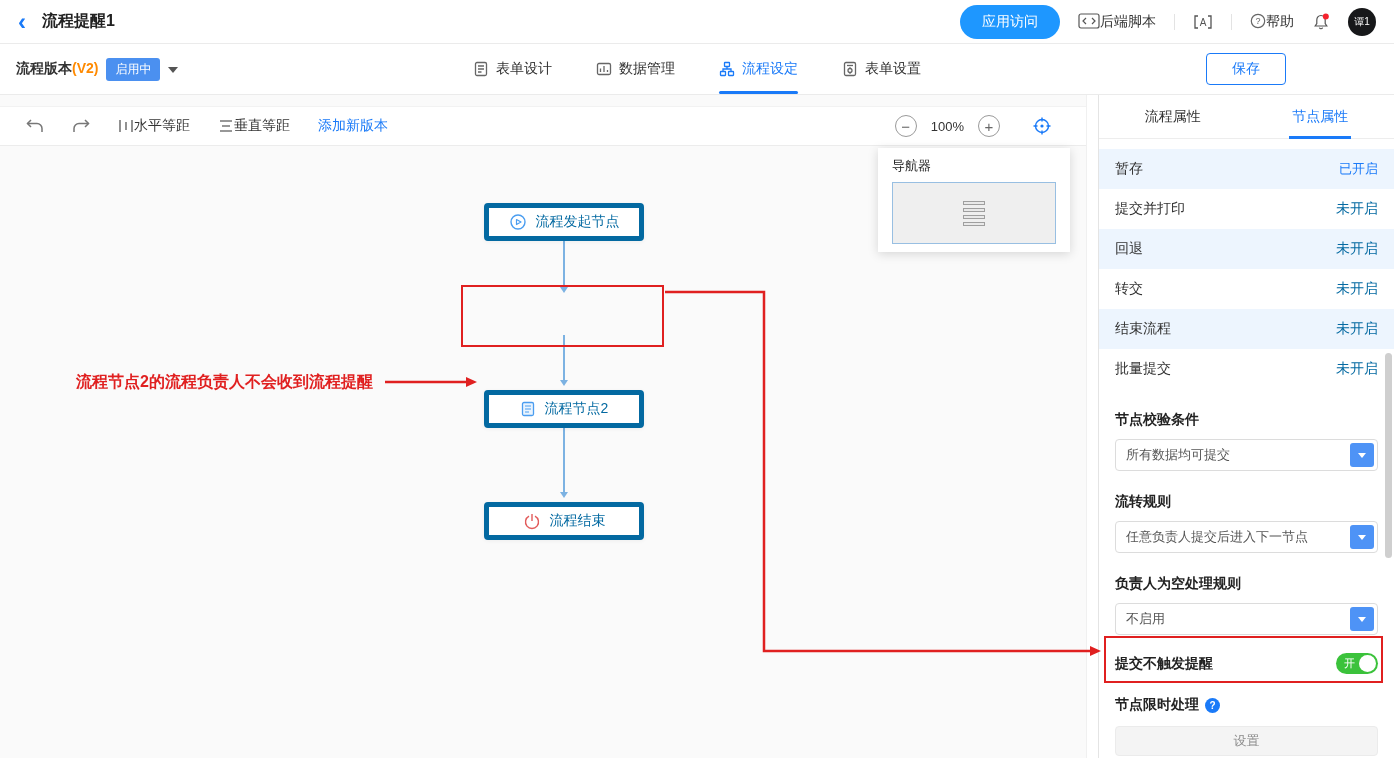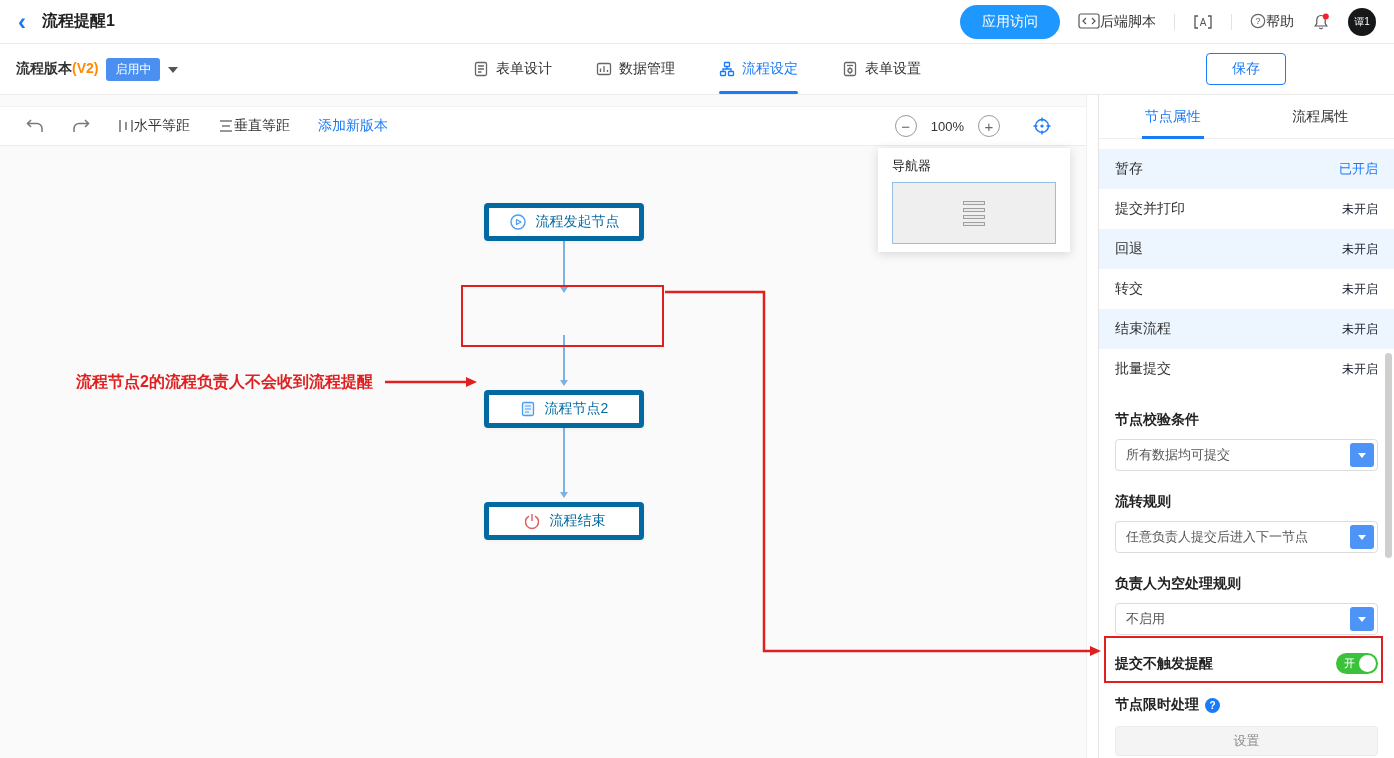--- a/index.html
+++ b/index.html
@@ -63,21 +63,21 @@
 
   
   .panel-tabs { height:44px; display:flex; border-bottom:1px solid #ededed; }
   .panel-tab { flex:1; display:flex; align-items:center; justify-content:center; font-size:14px; color:#333; cursor:pointer; position:relative; }
   .panel-tab.active { color:#1a7af8; }
   .panel-tab.active::after { content:""; position:absolute; bottom:-1px; left:50%; transform:translateX(-50%); width:62px; height:3px; background:#1a7af8; }
   .prop-rows { margin-top:10px; }
   .prop-row { height:40px; display:flex; align-items:center; justify-content:space-between; padding:0 16px; font-size:14px; cursor:pointer; }
   .prop-row.shaded { background:#edf5fe; }
   .prop-value-on { color:#1a7af8; font-size:13px; }
-  .prop-value-off { color:#0f172a; font-size:12px; }
+  .prop-value-off { color:#0369a1; font-size:14px; }
   .panel-body { padding:0 16px; }
   .section-heading { font-size:14px; font-weight:bold; color:#222; margin-top:22px; display:flex; align-items:center; gap:6px; }
   .dropdown { margin-top:10px; height:32px; border:1px solid #dcdcdc; border-radius:4px; position:relative; display:flex; align-items:center; padding:0 34px 0 10px; font-size:13px; color:#555; background:#fff; cursor:pointer; white-space:nowrap; overflow:hidden; }
   .dd-btn { position:absolute; right:3px; top:3px; width:24px; height:24px; background:#4e93f6; border-radius:3px; display:flex; align-items:center; justify-content:center; cursor:pointer; }
   .dd-btn::after { content:""; border:4px solid transparent; border-top:5px solid #fff; margin-top:5px; }
   .toggle-row { margin-top:18px; display:flex; align-items:center; justify-content:space-between; height:21px; }
   .toggle-label { font-size:14px; font-weight:bold; color:#222; }
   .switch { width:42px; height:21px; border-radius:11px; background:#3bc23b; position:relative; cursor:pointer; display:inline-block; }
   .switch-text { position:absolute; left:8px; top:5px; color:#fff; font-size:11px; line-height:1; }
   .switch-knob { position:absolute; right:2px; top:2px; width:17px; height:17px; background:#fff; border-radius:50%; }
@@ -283,25 +283,25 @@
           </svg>
       </span>
       <span>流程结束</span>
     </div>
   </div>
 
   <div class="canvas-scrollstrip"></div>
 
   <div class="panel">
     <div class="panel-tabs">
+      <div class="panel-tab">
+        <span>流程属性</span>
+      </div>
       <div class="panel-tab active">
         <span>节点属性</span>
-      </div>
-      <div class="panel-tab">
-        <span>流程属性</span>
       </div>
     </div>
 
     <div class="prop-rows">
       <div class="prop-row shaded">
         <span>暂存</span>
         <span class="prop-value-on">已开启</span>
       </div>
       <div class="prop-row">
         <span>提交并打印</span>

